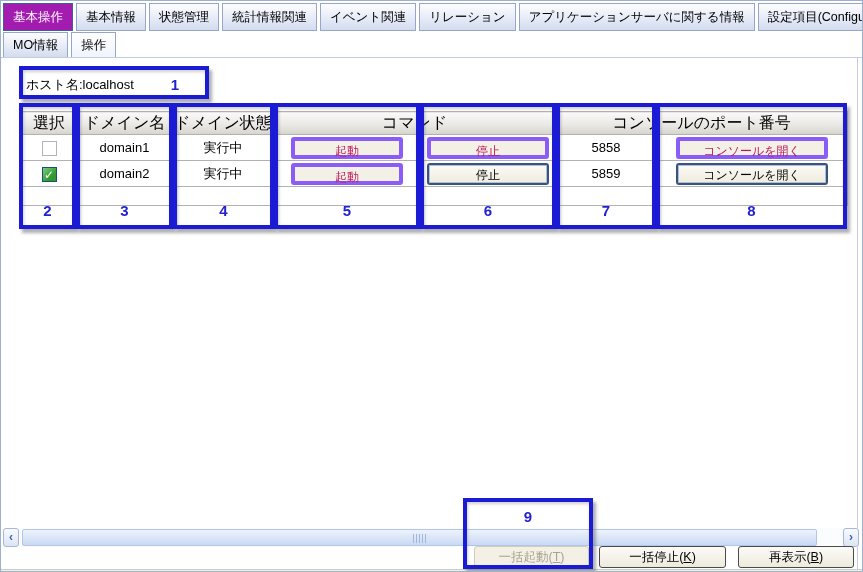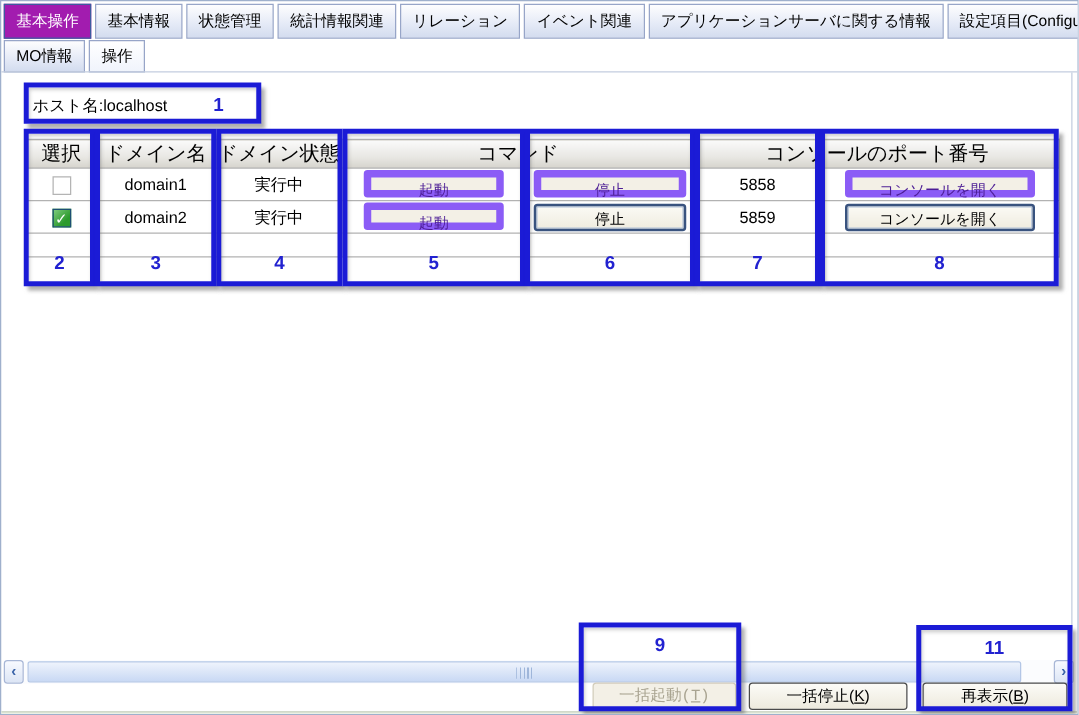--- a/index.html
+++ b/index.html
@@ -31,21 +31,21 @@
                border-collapse:collapse; table-layout:fixed; }
   table.grid th, table.grid td { border:1px solid #b2b2b2; text-align:center;
                vertical-align:middle; overflow:hidden; }
   table.grid th { height:23px; font-size:16px; font-weight:normal;
                background:linear-gradient(180deg,#fafafa 0%,#e8e7e3 60%,#d6d4cd 100%); }
   table.grid td { height:26px; font-size:13px; background:#fff; }
   table.grid tr.empty td { height:19px; }
 
   .tbl-btn { display:inline-block; height:22px; line-height:20px; font-size:12px;
              border-radius:3px; text-align:center; }
-  .btn-disabled { background:#f3f0e6; border:6px solid #8b5cf6; color:#4c1d95;font-family:Liberation Serif, serif; }
+  .btn-disabled { background:#f3f0e6; border:4px solid #8b5cf6; color:#be185d;font-family:Liberation Serif, serif; }
   .btn-default { background:linear-gradient(180deg,#fbfaf5 0%,#efecdf 100%);
                  border:2px solid #39537f; color:#000; box-shadow:0 0 0 1px #aebfd8 inset; }
   .w-start { width:112px; } .w-stop { width:122px; } .w-console { width:152px; }
 
   .checkbox { display:inline-block; width:15px; height:15px; background:#fff;
               border:1px solid #b4b4b4; vertical-align:middle; }
   .checkbox.checked { background:linear-gradient(135deg,#7ccb7c 0%,#2c9a2c 70%);
               border:1px solid #1d4f74; color:#fff; font-size:12px; line-height:14px;
               font-weight:bold; text-align:center; }
 
@@ -63,21 +63,21 @@
   .thumb-grip { position:absolute; left:50%; top:4px; width:14px; height:9px;
              transform:translateX(-50%);
              background:repeating-linear-gradient(90deg,#9fb6da 0 1px,transparent 1px 3px); }
 
   
   .foot-btn { position:absolute; top:545px; height:22px; font-size:12.5px; line-height:20px;
               text-align:center; border-radius:3px; z-index:5; }
   .foot-enabled { background:linear-gradient(180deg,#fcfbf7 0%,#edeadd 100%);
               border:1px solid #4a4a4a; color:#000; }
   .foot-disabled { background:#f3f0e6; border:1px solid #d2ccba; color:#a9a491; }
-  .fb1 { left:473px; width:115px;font-family:Liberation Mono, monospace; } .fb2 { left:598px; width:127px; } .fb3 { left:737px; width:116px; }
+  .fb1 { left:473px; width:115px; } .fb2 { left:598px; width:127px; } .fb3 { left:737px; width:116px; }
 
   
   .anno { position:absolute; border:4px solid #1b1bd6; z-index:10;
           box-shadow:3px 4px 3px rgba(110,110,110,0.55), inset 1px 2px 3px rgba(120,120,120,0.35); }
   .anno .num { position:absolute; color:#2222d0; font-size:15px; font-weight:bold; }
   .num-bc { left:0; right:0; bottom:6px; text-align:center; }
   .num-tc { left:0; right:0; top:6px; text-align:center; }
   .a1  { left:18px;  top:65px;  width:190px; height:33px; }
   .a1 .num { right:26px; top:6px; }
   .a2  { left:18px;  top:102px; width:57px;  height:126px; }
@@ -95,22 +95,22 @@
 </head>
 <body>
 
 <div class="screen">
 
   <div class="tabrow r1">
     <div class="tab sel">基本操作</div>
     <div class="tab">基本情報</div>
     <div class="tab">状態管理</div>
     <div class="tab">統計情報関連</div>
+    <div class="tab">イベント関連</div>
     <div class="tab">リレーション</div>
-    <div class="tab">イベント関連</div>
     <div class="tab">アプリケーションサーバに関する情報</div>
     <div class="tab">設定項目(Configurations)</div>
   </div>
 
   <div class="tabrow r2">
     <div class="tab">MO情報</div>
     <div class="tab act">操作</div>
   </div>
 
   <div class="tabline"></div>
@@ -200,17 +200,14 @@
     </div>
   <div class="anno a7">
       <span class="num num-bc">7</span>
     </div>
   <div class="anno a8">
       <span class="num num-bc">8</span>
     </div>
   <div class="anno a9">
       <span class="num num-tc">9</span>
     </div>
-  <div class="anno a11">
-      <span class="num num-tc">11</span>
-    </div>
 
 </div>
 
 </body></html>

